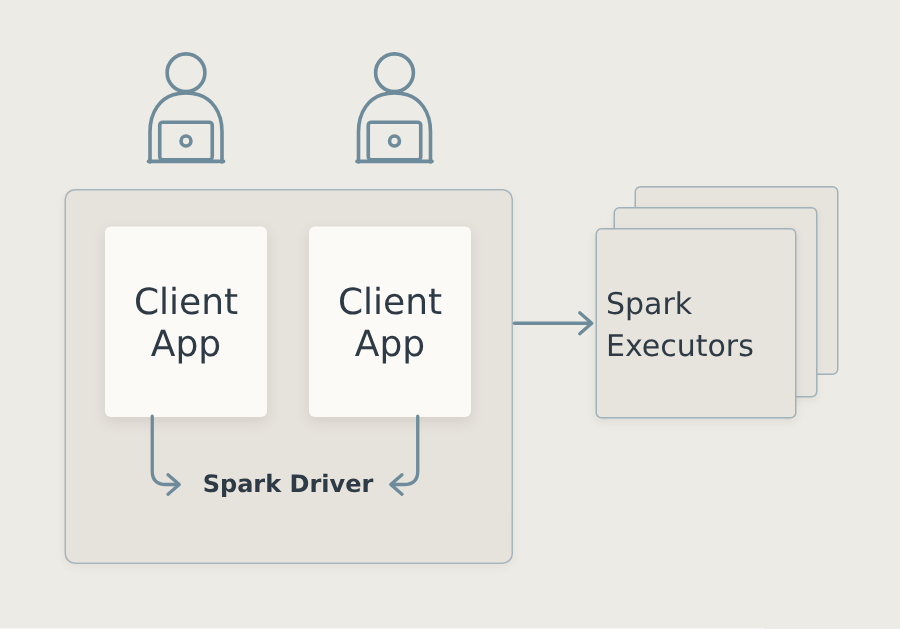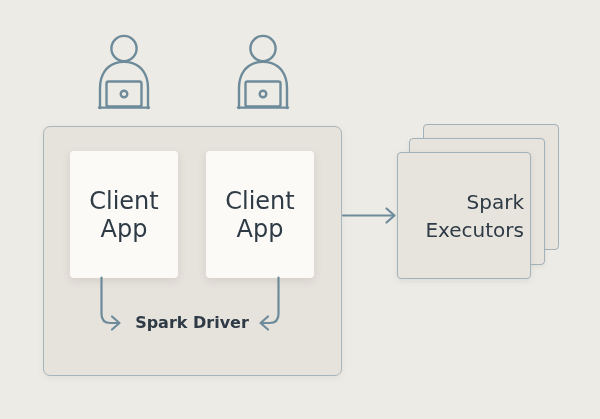--- a/index.html
+++ b/index.html
@@ -47,21 +47,21 @@
   .stack-card {
     background: #e7e3dd;
     border: 1.5px solid #a1b2bb;
     border-radius: 4px;
     box-sizing: border-box;
   }
   .stack-card.back  { left: 423px; top: 124px; width: 136px; height: 126px; }
   .stack-card.mid   { left: 409px; top: 138px; width: 136px; height: 127px; box-shadow: 0 2px 5px rgba(90,85,75,0.08); }
   .stack-card.front {
     left: 397px; top: 152px; width: 134px; height: 127px;
-    display: flex; align-items: center; justify-content: center; text-align: right;
+    display: flex; align-items: center; justify-content: center; text-align: left;
     box-shadow: 0 2px 6px rgba(90,85,75,0.10);
   }
   .stack-card.front .lbl {
     font-size: 20px;
     font-weight: 500;
     line-height: 28px;
     width: 120px; 
   }
 
   .driver-label {

